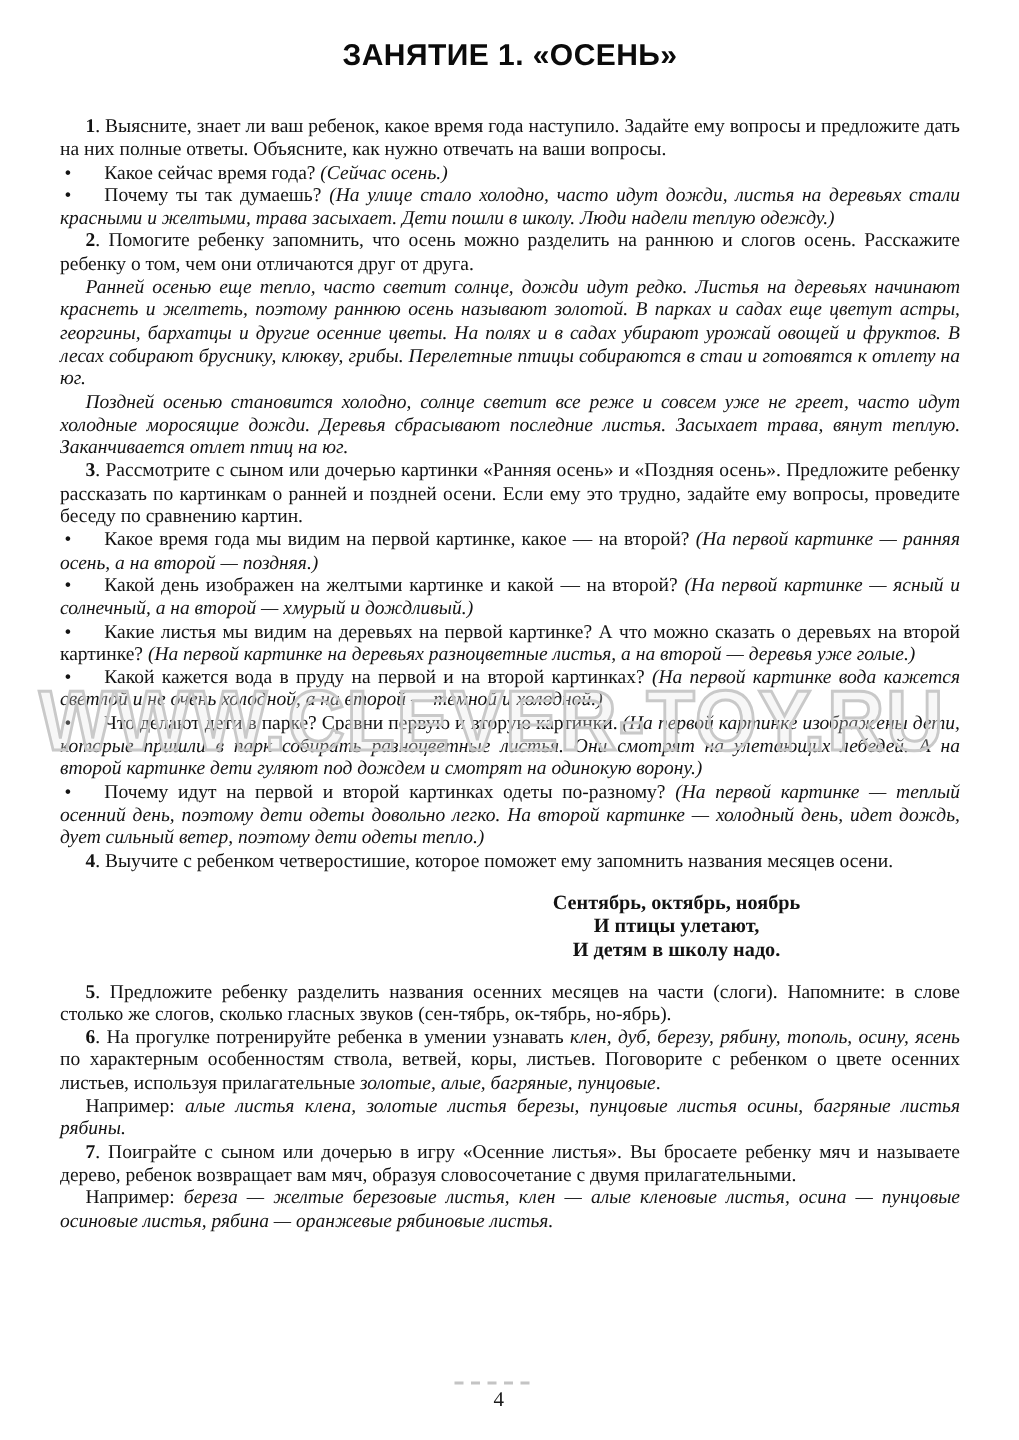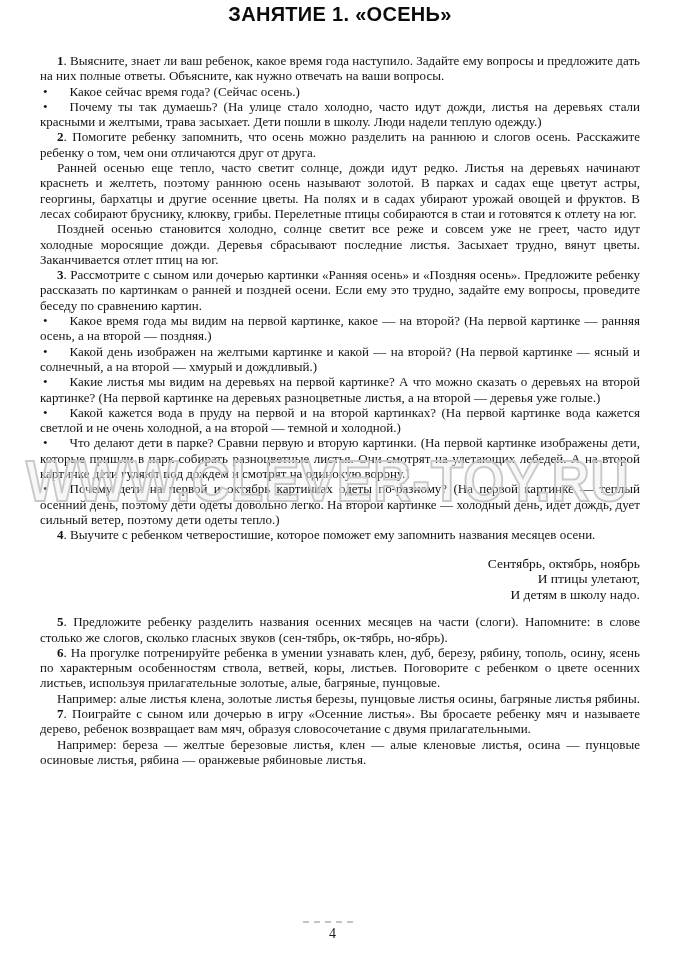--- a/index.html
+++ b/index.html
@@ -14,36 +14,36 @@
   .content{
     position:absolute;
     left:40px; right:39px; top:0;
   }
   .title{
     font-family:"Liberation Sans", sans-serif;
     font-weight:bold;
     font-size:20px;
     letter-spacing:.3px;
     text-align:center;
-    margin:3px 0 27px 0;
+    margin:26px 0 27px 0;
     color:#0b0b0b;
   }
   .blk{
     font-size:13px;
     line-height:15.3px;
     text-align:justify;
   }
   .para{ text-indent:17px; }
   .bullet{ text-indent:0; }
   .blt{ display:inline-block; padding-left:3px; }
   .bsp{ display:inline-block; width:22px; }
   .b{ font-weight:bold; }
-  .i{ }
+  .i{ font-style:italic; }
   .poem{ margin:13px 0 12px 222px; }
-  .poem-line{ font-size:13.5px; line-height:15.6px; text-align:right; }
+  .poem-line{ font-size:13.5px; line-height:15.6px; text-align:center;font-weight:bold; }
   .watermark{
     position:absolute;
     left:26px; top:448px;
     font-family:"Liberation Sans", sans-serif;
     font-weight:bold;
     font-size:57px;
     letter-spacing:1px;
     white-space:nowrap;
     color:rgba(225,225,225,0.28);
     -webkit-text-stroke:2px #c9c9c9;
@@ -71,28 +71,28 @@
 
 <div class="page">
   <div class="content">
     <div class="title">ЗАНЯТИЕ 1. «ОСЕНЬ»</div>
     <div id="doc-body">
         <div class="blk para"><span class="b">1</span><span>. Выясните, знает ли ваш ребенок, какое время года наступило. Задайте ему вопросы и предложите дать на них полные ответы. Объясните, как нужно отвечать на ваши вопросы.</span></div>
         <div class="blk bullet"><span class="blt">•</span><span class="bsp"></span><span>Какое сейчас время года? </span><span class="i">(Сейчас осень.)</span></div>
         <div class="blk bullet"><span class="blt">•</span><span class="bsp"></span><span>Почему ты так думаешь? </span><span class="i">(На улице стало холодно, часто идут дожди, листья на деревьях стали красными и желтыми, трава засыхает. Дети пошли в школу. Люди надели теплую одежду.)</span></div>
         <div class="blk para"><span class="b">2</span><span>. Помогите ребенку запомнить, что осень можно разделить на раннюю и слогов осень. Расскажите ребенку о том, чем они отличаются друг от друга.</span></div>
         <div class="blk para"><span class="i">Ранней осенью еще тепло, часто светит солнце, дожди идут редко. Листья на деревьях начинают краснеть и желтеть, поэтому раннюю осень называют золотой. В парках и садах еще цветут астры, георгины, бархатцы и другие осенние цветы. На полях и в садах убирают урожай овощей и фруктов. В лесах собирают бруснику, клюкву, грибы. Перелетные птицы собираются в стаи и готовятся к отлету на юг.</span></div>
-        <div class="blk para"><span class="i">Поздней осенью становится холодно, солнце светит все реже и совсем уже не греет, часто идут холодные моросящие дожди. Деревья сбрасывают последние листья. Засыхает трудно, вянут цветы. Заканчивается отлет птиц на юг.</span></div>
+        <div class="blk para"><span class="i">Поздней осенью становится холодно, солнце светит все реже и совсем уже не греет, часто идут холодные моросящие дожди. Деревья сбрасывают последние листья. Засыхает трава, вянут теплую. Заканчивается отлет птиц на юг.</span></div>
         <div class="blk para"><span class="b">3</span><span>. Рассмотрите с сыном или дочерью картинки «Ранняя осень» и «Поздняя осень». Предложите ребенку рассказать по картинкам о ранней и поздней осени. Если ему это трудно, задайте ему вопросы, проведите беседу по сравнению картин.</span></div>
         <div class="blk bullet"><span class="blt">•</span><span class="bsp"></span><span>Какое время года мы видим на первой картинке, какое — на второй? </span><span class="i">(На первой картинке — ранняя осень, а на второй — поздняя.)</span></div>
         <div class="blk bullet"><span class="blt">•</span><span class="bsp"></span><span>Какой день изображен на желтыми картинке и какой — на второй? </span><span class="i">(На первой картинке — ясный и солнечный, а на второй — хмурый и дождливый.)</span></div>
         <div class="blk bullet"><span class="blt">•</span><span class="bsp"></span><span>Какие листья мы видим на деревьях на первой картинке? А что можно сказать о деревьях на второй картинке? </span><span class="i">(На первой картинке на деревьях разноцветные листья, а на второй — деревья уже голые.)</span></div>
         <div class="blk bullet"><span class="blt">•</span><span class="bsp"></span><span>Какой кажется вода в пруду на первой и на второй картинках? </span><span class="i">(На первой картинке вода кажется светлой и не очень холодной, а на второй — темной и холодной.)</span></div>
         <div class="blk bullet"><span class="blt">•</span><span class="bsp"></span><span>Что делают дети в парке? Сравни первую и вторую картинки. </span><span class="i">(На первой картинке изображены дети, которые пришли в парк собирать разноцветные листья. Они смотрят на улетающих лебедей. А на второй картинке дети гуляют под дождем и смотрят на одинокую ворону.)</span></div>
-        <div class="blk bullet"><span class="blt">•</span><span class="bsp"></span><span>Почему дети на первой и октябрь картинках одеты по-разному? </span><span class="i">(На первой картинке — теплый осенний день, поэтому дети одеты довольно легко. На второй картинке — холодный день, идет дождь, дует сильный ветер, поэтому дети одеты тепло.)</span></div>
+        <div class="blk bullet"><span class="blt">•</span><span class="bsp"></span><span>Почему идут на первой и второй картинках одеты по-разному? </span><span class="i">(На первой картинке — теплый осенний день, поэтому дети одеты довольно легко. На второй картинке — холодный день, идет дождь, дует сильный ветер, поэтому дети одеты тепло.)</span></div>
         <div class="blk para"><span class="b">4</span><span>. Выучите с ребенком четверостишие, которое поможет ему запомнить названия месяцев осени.</span></div>
         <div class="poem">
           <div class="poem-line">Сентябрь, октябрь, ноябрь</div>
           <div class="poem-line">И птицы улетают,</div>
           <div class="poem-line">И детям в школу надо.</div>
         </div>
         <div class="blk para"><span class="b">5</span><span>. Предложите ребенку разделить названия осенних месяцев на части (слоги). Напомните: в слове столько же слогов, сколько гласных звуков (сен-тябрь, ок-тябрь, но-ябрь).</span></div>
         <div class="blk para"><span class="b">6</span><span>. На прогулке потренируйте ребенка в умении узнавать </span><span class="i">клен, дуб, березу, рябину, тополь, осину, ясень</span><span> по характерным особенностям ствола, ветвей, коры, листьев. Поговорите с ребенком о цвете осенних листьев, используя прилагательные </span><span class="i">золотые, алые, багряные, пунцовые</span><span>.</span></div>
         <div class="blk para"><span>Например: </span><span class="i">алые листья клена, золотые листья березы, пунцовые листья осины, багряные листья рябины.</span></div>
         <div class="blk para"><span class="b">7</span><span>. Поиграйте с сыном или дочерью в игру «Осенние листья». Вы бросаете ребенку мяч и называете дерево, ребенок возвращает вам мяч, образуя словосочетание с двумя прилагательными.</span></div>

